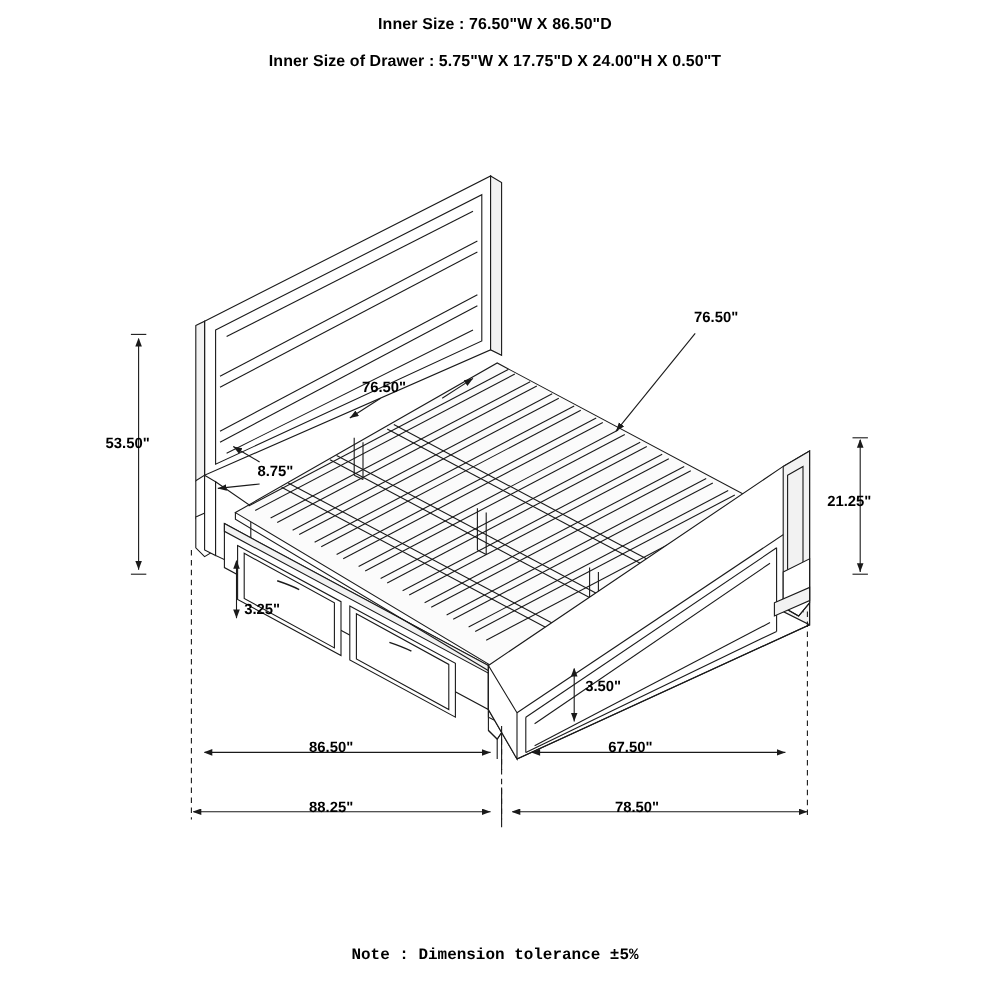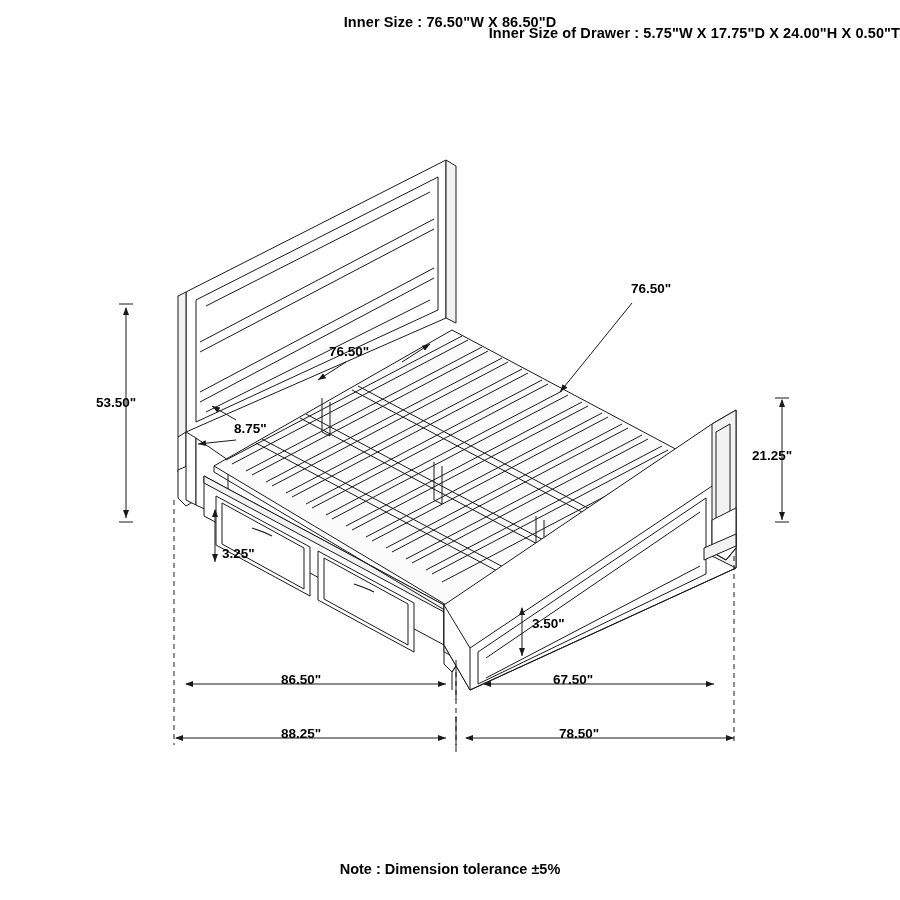--- a/index.html
+++ b/index.html
@@ -23,28 +23,29 @@
   }
   .hdr {
     position: absolute;
     left: 0; right: 0;
     text-align: center;
     font-weight: bold;
     font-size: 14.5px;
     letter-spacing: 0.1px;
   }
   .hdr1 { top: 14px; }
-  .hdr2 { top: 25px; text-align: right; }
+  .hdr2 { top: 48px; }
   .note {
     position: absolute;
     left: 0; right: 0;
     top: 861px;
     text-align: center;
     font-weight: bold;
     font-size: 14.5px;
+    font-family: Liberation Mono, monospace;
   }
   .dimlabel {
     position: absolute;
     font-weight: bold;
     font-size: 13.5px;
     white-space: nowrap;
   }
   svg.draw {
     position: absolute;
     left: 0; top: 0;

